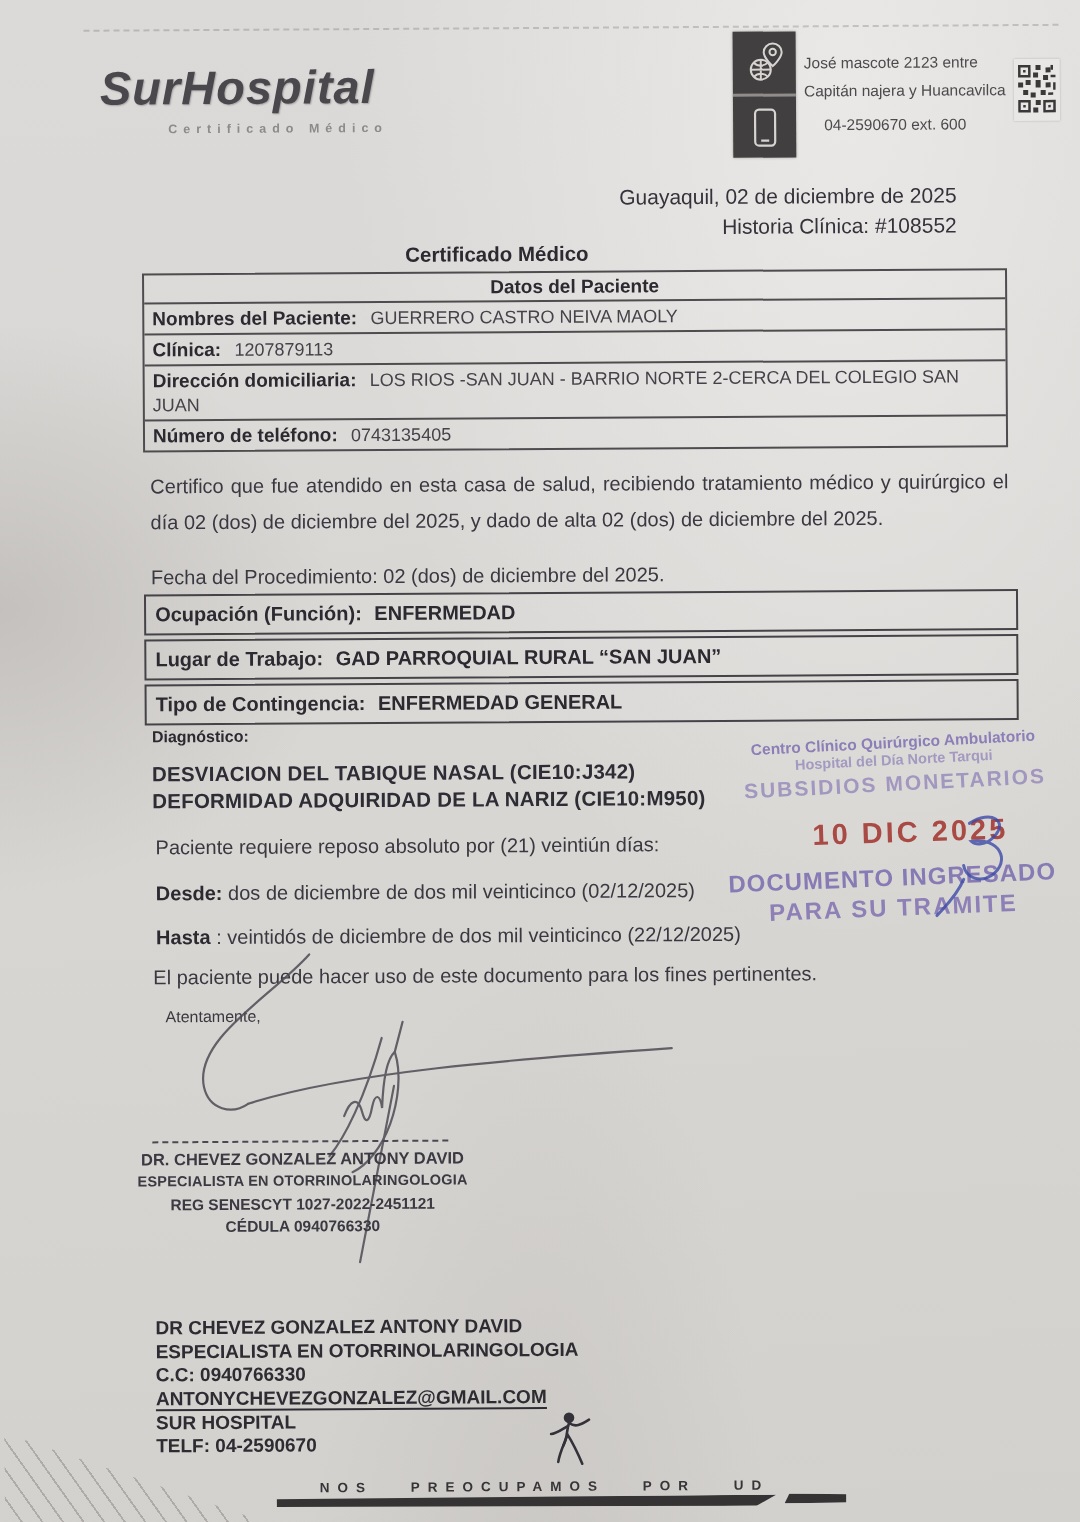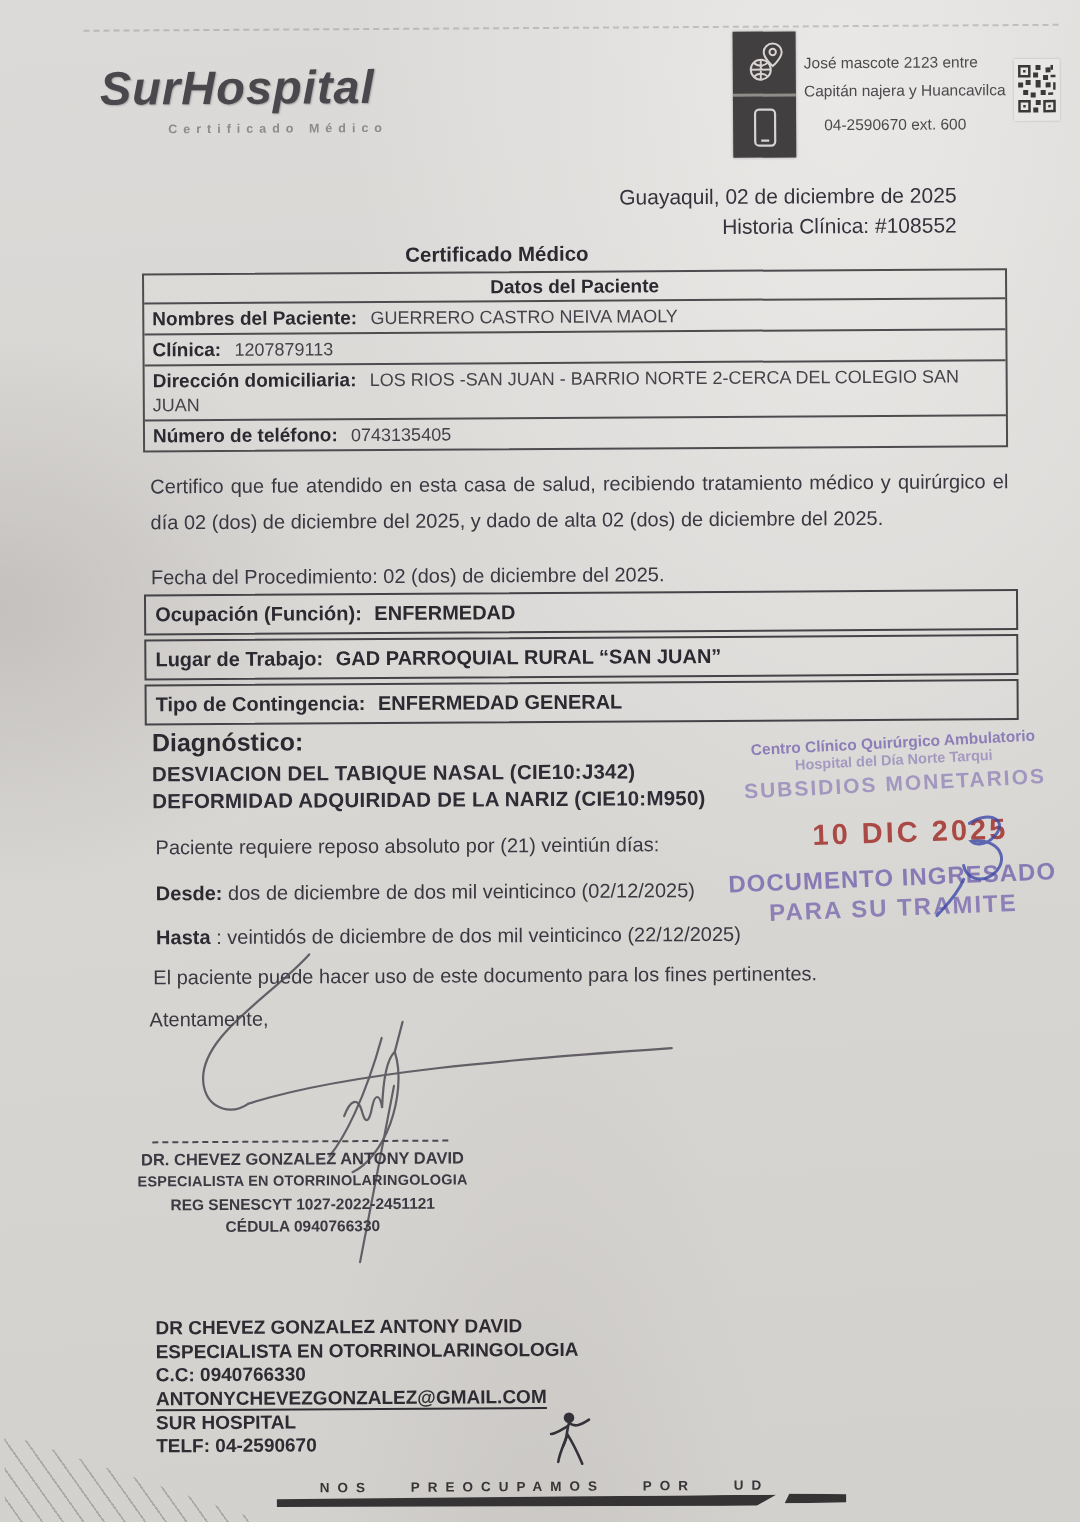--- a/index.html
+++ b/index.html
@@ -37,29 +37,29 @@
   .prow:last-child{border-bottom:none;}
   .plabel{font-weight:bold;color:#2c2a30;}
   .pvalue{color:#454349;font-size:18px;margin-left:8px;}
   
   .para{left:152px;top:466px;width:858px;font-size:20px;line-height:36px;text-align:justify;color:#3a3840;}
   .fecha{left:152px;top:564px;font-size:20px;color:#3a3840;}
   .boxrow{left:145px;width:861px;height:37px;border:2px solid #454347;font-size:20px;font-weight:bold;
           line-height:37px;padding-left:9px;color:#2c2a30;background:rgba(255,255,255,.05);}
   .box1{top:592px;} .box2{top:637px;} .box3{top:682px;}
   .boxval{margin-left:7px;}
-  .diagt{left:152px;top:726px;font-size:25px;font-weight:bold;color:#2c2a30;}
+  .diagt{left:152px;top:726px;font-size:16px;font-weight:bold;color:#2c2a30;}
   .diag1{left:152px;top:760px;font-size:20.5px;font-weight:bold;color:#2e2c34;letter-spacing:.2px;}
   .diag2{left:152px;top:787px;font-size:20.5px;font-weight:bold;color:#2e2c34;letter-spacing:.2px;}
   .rest{left:155px;top:834px;font-size:20px;color:#3a3840;}
   .fromline{left:155px;top:880px;font-size:20px;color:#3a3840;}
   .toline{left:155px;top:924px;font-size:20px;color:#3a3840;}
   .blabel{font-weight:bold;color:#2c2a30;text-align:center;}
   .usage{left:152px;top:964px;font-size:20px;color:#3a3840;}
-  .closing{left:148px;top:1006px;font-size:20px;color:#3a3840;}
+  .closing{left:164px;top:1006px;font-size:16px;color:#3a3840;}
   
   .stamp{mix-blend-mode:multiply;}
   .clinic-stamp{left:718px;top:736px;width:352px;text-align:center;color:#7e6fb2;transform:rotate(-2.6deg);}
   .clinic-stamp .s1{font-size:15.5px;font-weight:bold;opacity:.85;}
   .clinic-stamp .s2{font-size:14.5px;font-weight:bold;opacity:.6;}
   .clinic-stamp .s3{font-size:21px;font-weight:bold;letter-spacing:2px;opacity:.62;margin-top:4px;}
   .date-stamp{left:812px;top:818px;font-size:29px;font-weight:bold;letter-spacing:3px;color:#a33530;
               opacity:.88;transform:rotate(-1.5deg);font-family:"Liberation Sans",sans-serif;}
   .received-stamp{left:712px;top:866px;width:360px;text-align:center;color:#7a6bb0;transform:rotate(-2deg);}
   .received-stamp .r1{font-size:24px;font-weight:bold;letter-spacing:1px;opacity:.85;}

